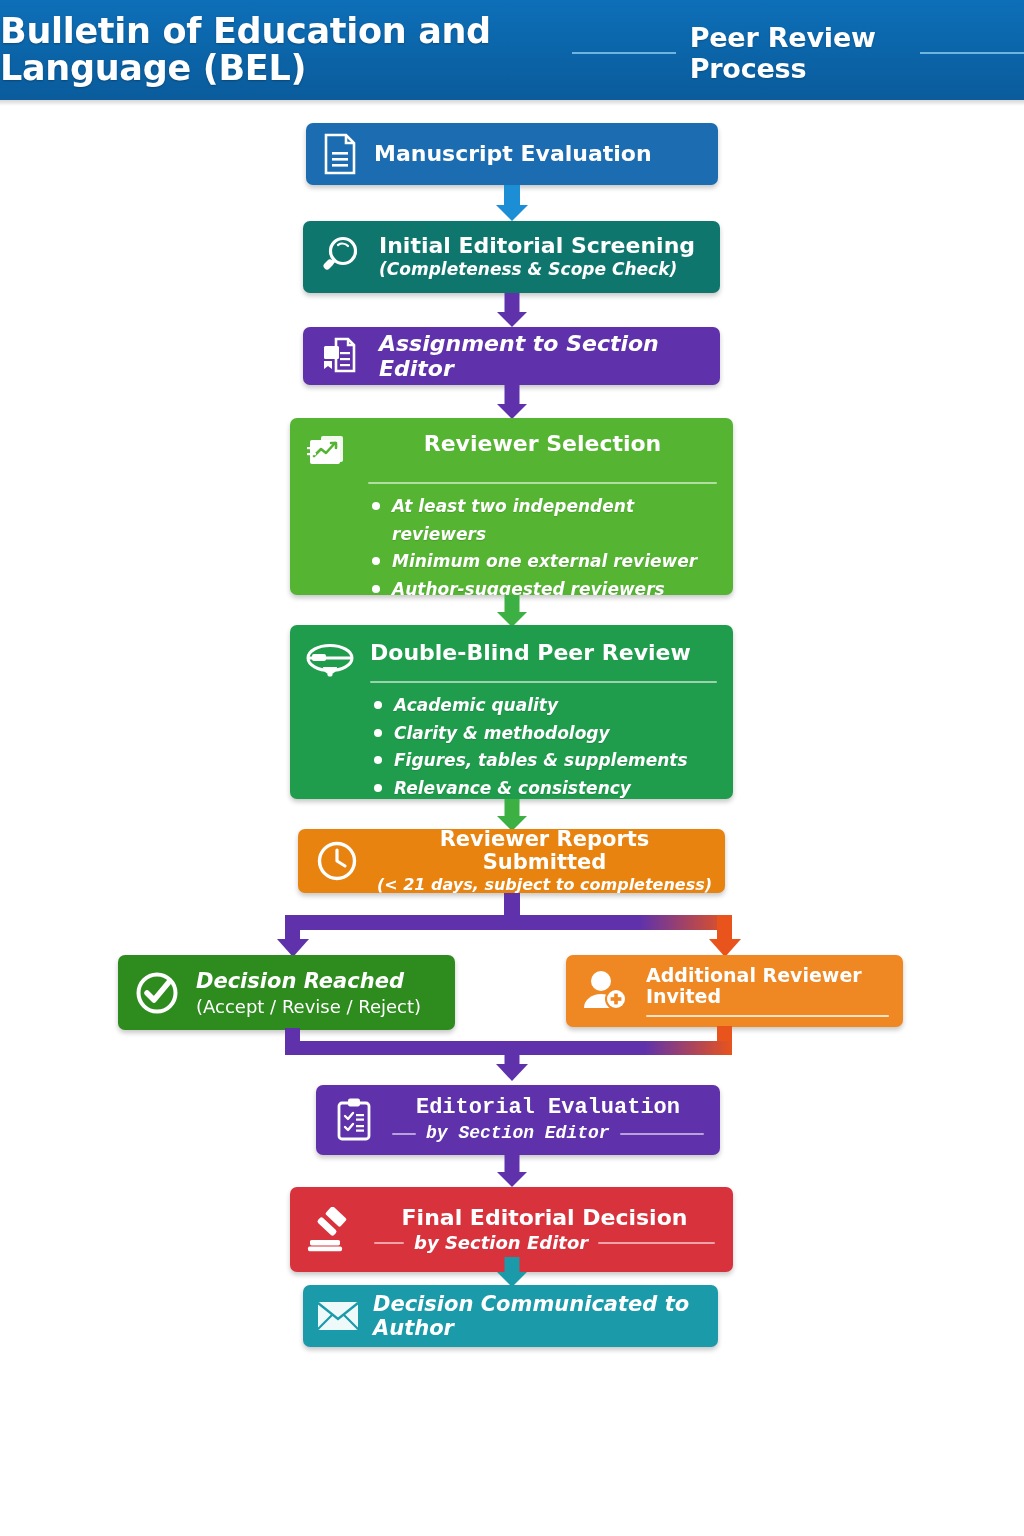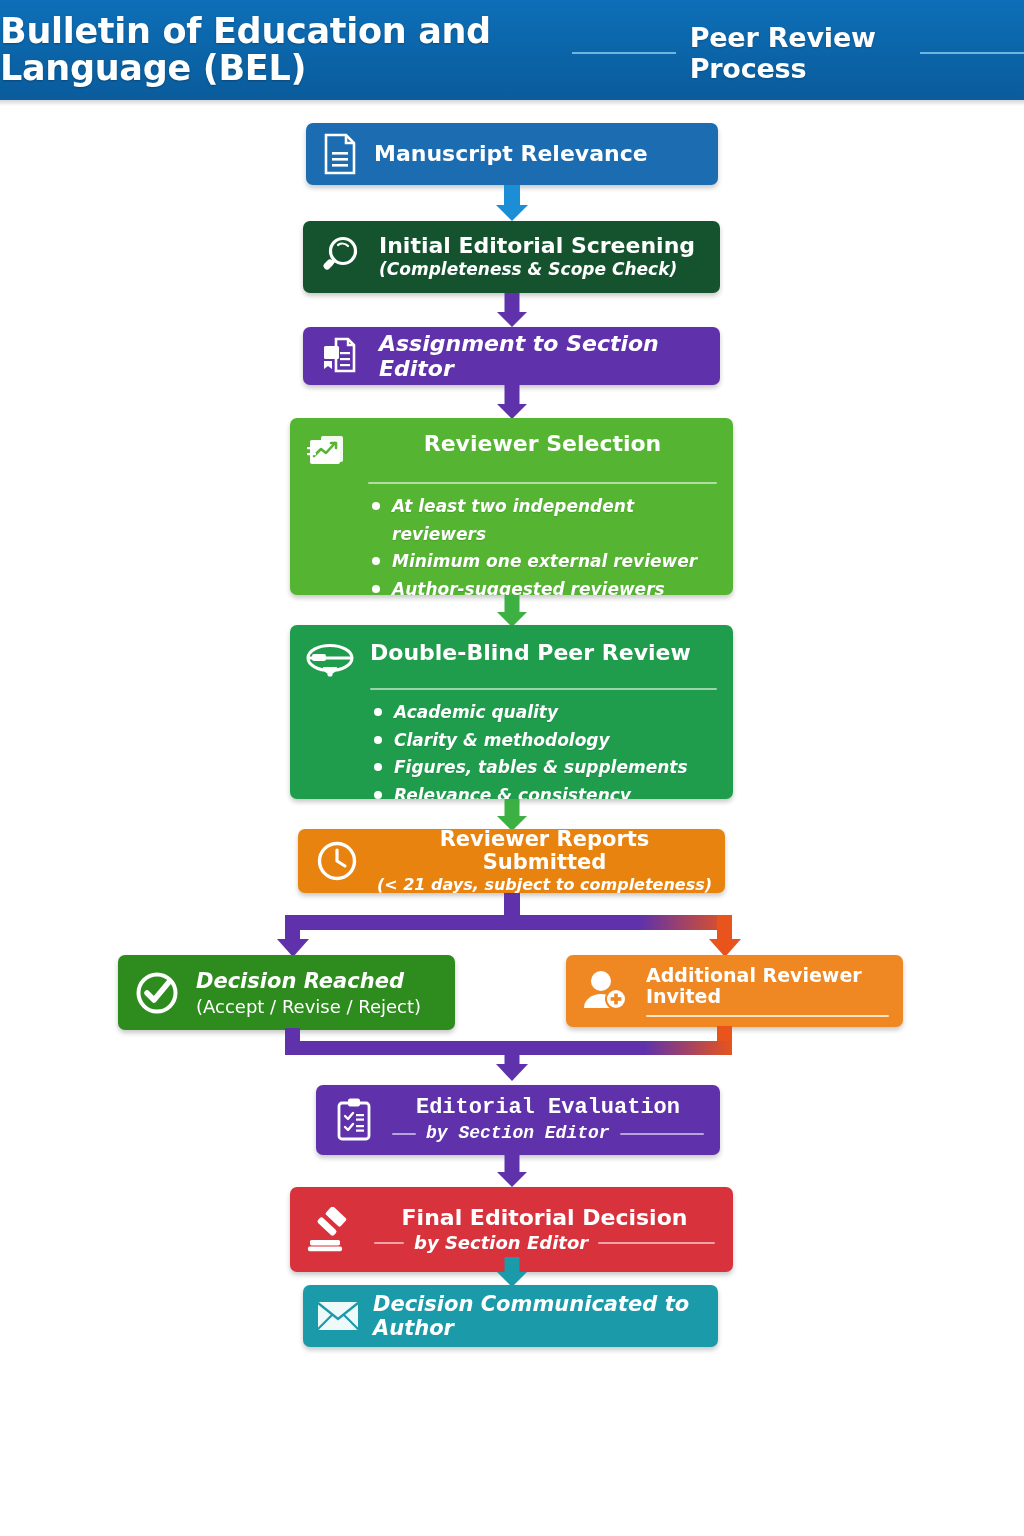--- a/index.html
+++ b/index.html
@@ -95,30 +95,30 @@
     <div class="icon-wrap" style="width:68px;">
       <svg width="36" height="42" viewBox="0 0 36 42">
         <path d="M4 2 h20 l8 8 v30 a0 0 0 0 1 0 0 H4 Z" fill="none" stroke="#fff" stroke-width="2.6"></path>
         <path d="M24 2 v8 h8" fill="none" stroke="#fff" stroke-width="2.6"></path>
         <rect x="10" y="19" width="16" height="2.6" fill="#fff"></rect>
         <rect x="10" y="25" width="16" height="2.6" fill="#fff"></rect>
         <rect x="10" y="31" width="16" height="2.6" fill="#fff"></rect>
       </svg>
     </div>
     <div class="txt-wrap">
-      <div class="ttl" style="font-size:22px;">Manuscript Relevance</div>
+      <div class="ttl" style="font-size:22px;">Manuscript Evaluation</div>
     </div>
   </div>
 
   <div class="arrow" style="left:494px; top:185px; width:36px; height:36px;">
     <div class="stem" style="width:16px; height:22px; background:#1b8ed6;"></div>
     <div class="head" style="border-top:16px solid #1b8ed6;"></div>
   </div>
 
-  <div class="node" style="left:303px; top:221px; width:417px; height:72px; background:#14532d;">
+  <div class="node" style="left:303px; top:221px; width:417px; height:72px; background:#0f766e;">
     <div class="icon-wrap" style="width:76px;">
       <svg width="44" height="46" viewBox="0 0 44 46">
         <circle cx="24" cy="17" r="12.5" fill="none" stroke="#fff" stroke-width="3.2"></circle>
         <path d="M19 11 a8 8 0 0 1 10 1" fill="none" stroke="#fff" stroke-width="2.2" stroke-linecap="round"></path>
         <rect x="4" y="27" width="11" height="7" rx="3.4" fill="#fff" transform="rotate(-45 9.5 30.5)"></rect>
         <path d="M15.5 26.2 L11 30.8" stroke="#fff" stroke-width="3.4" stroke-linecap="round"></path>
       </svg>
     </div>
     <div class="txt-wrap">
       <div class="ttl" style="font-size:22px;">Initial Editorial Screening</div>
@@ -185,21 +185,21 @@
     <div class="icon-wrap" style="width:80px; padding-top:2px;">
       <svg width="54" height="36" viewBox="0 0 54 36">
         <ellipse cx="27" cy="15" rx="22" ry="12.5" fill="none" stroke="#fff" stroke-width="3"></ellipse>
         <path d="M6 15 h42" stroke="#fff" stroke-width="3"></path>
         <rect x="9" y="11" width="14" height="7" rx="2" fill="#fff"></rect>
         <path d="M20 24 h14 a7 7 0 0 1 -14 0 Z" fill="#fff"></path>
         <circle cx="27" cy="31" r="2.6" fill="#fff"></circle>
       </svg>
     </div>
     <div class="txt-wrap" style="padding-right:16px;">
-      <div class="ttl" style="font-size:22px; padding-bottom:23px;">Double-Blind Peer Review</div>
+      <div class="ttl" style="font-size:22px; padding-bottom:16px;">Double-Blind Peer Review</div>
       <div class="rule-line" style="width:100%;"></div>
       <ul class="bullets">
         <li>Academic quality</li>
         <li>Clarity &amp; methodology</li>
         <li>Figures, tables &amp; supplements</li>
         <li>Relevance &amp; consistency</li>
       </ul>
     </div>
   </div>
 

